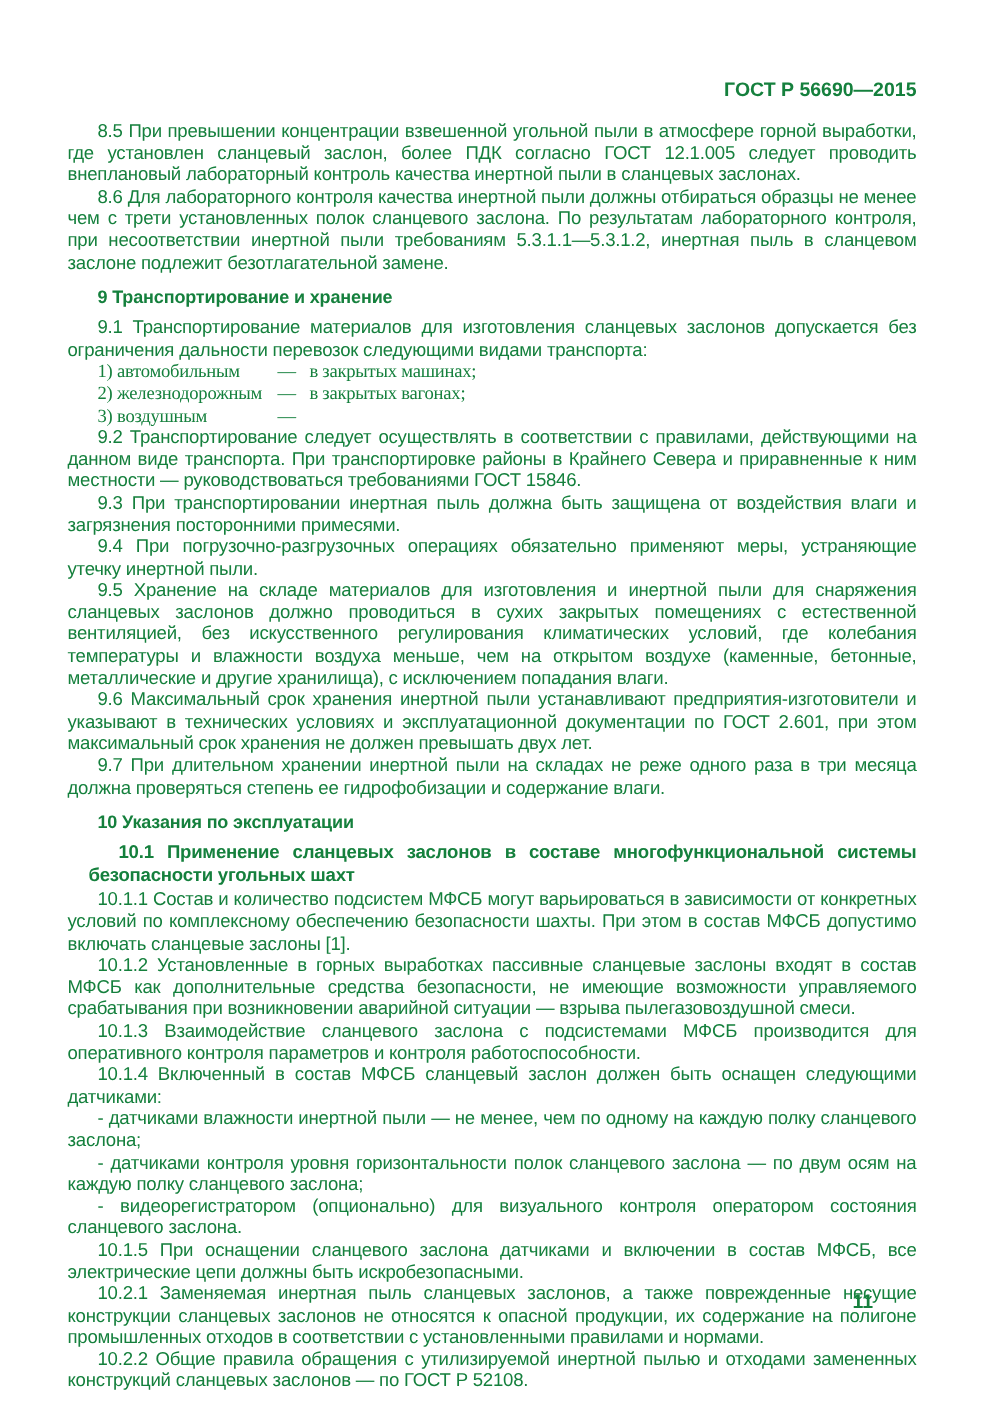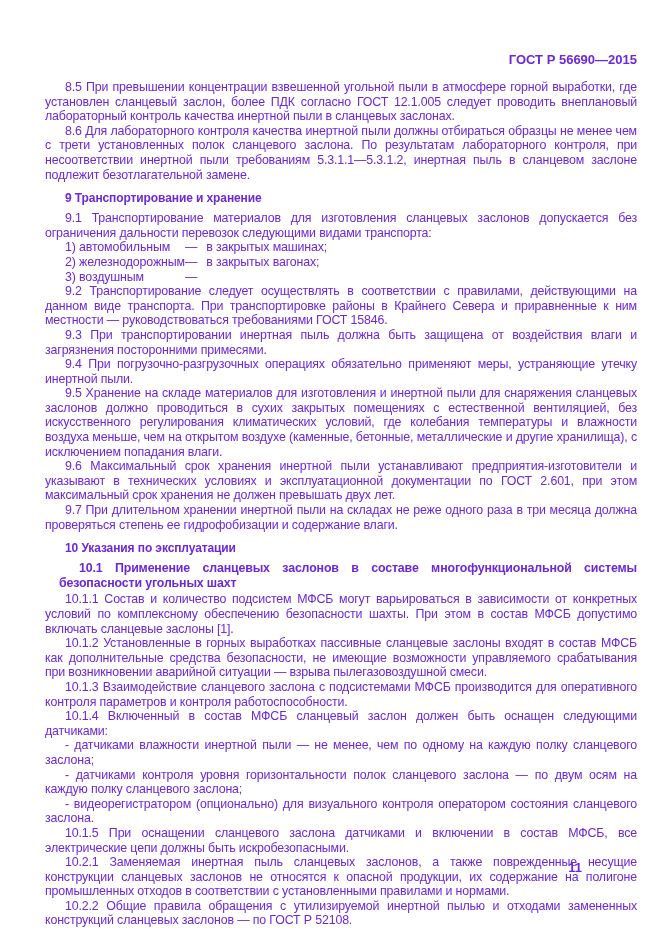--- a/index.html
+++ b/index.html
@@ -7,23 +7,23 @@
     padding: 0;
     background: #ffffff;
   }
   .page {
     position: relative;
     width: 661px;
     height: 935px;
     margin: 0;
     background: #ffffff;
     box-sizing: border-box;
-    padding: 52px 24px 0 45px;
+    padding: 52px 50px 0 45px;
     font-family: "Liberation Sans", sans-serif;
-    color: #6d28d9;
+    color: #15803d;
     overflow: hidden;
   }
   .doc-header {
     text-align: right;
     font-weight: bold;
     font-size: 13px;
     letter-spacing: 0;
     margin: 0 0 13px 0;
   }
   .body-text p {
@@ -40,20 +40,21 @@
     font-weight: bold;
     margin: 8px 0 4px 20px;
     letter-spacing: -0.1px;
   }
   p.sub-heading {
     font-weight: bold;
     margin: 2px 0 2px 14px;
   }
   .transport-list {
     margin: 0 0 0 20px;
+    font-family: Liberation Serif, serif;
   }
   .list-row {
     display: flex;
     font-size: 12.4px;
     line-height: 14.6px;
     letter-spacing: -0.15px;
   }
   .list-row .label {
     flex: none;
     width: 120px;

